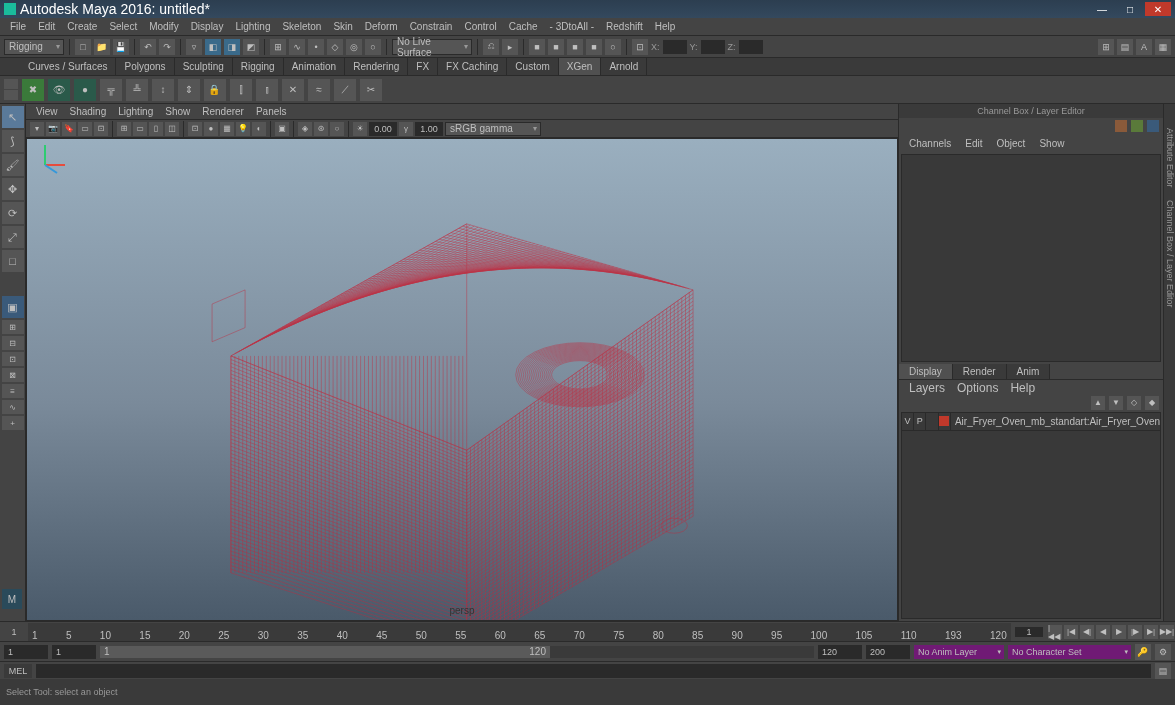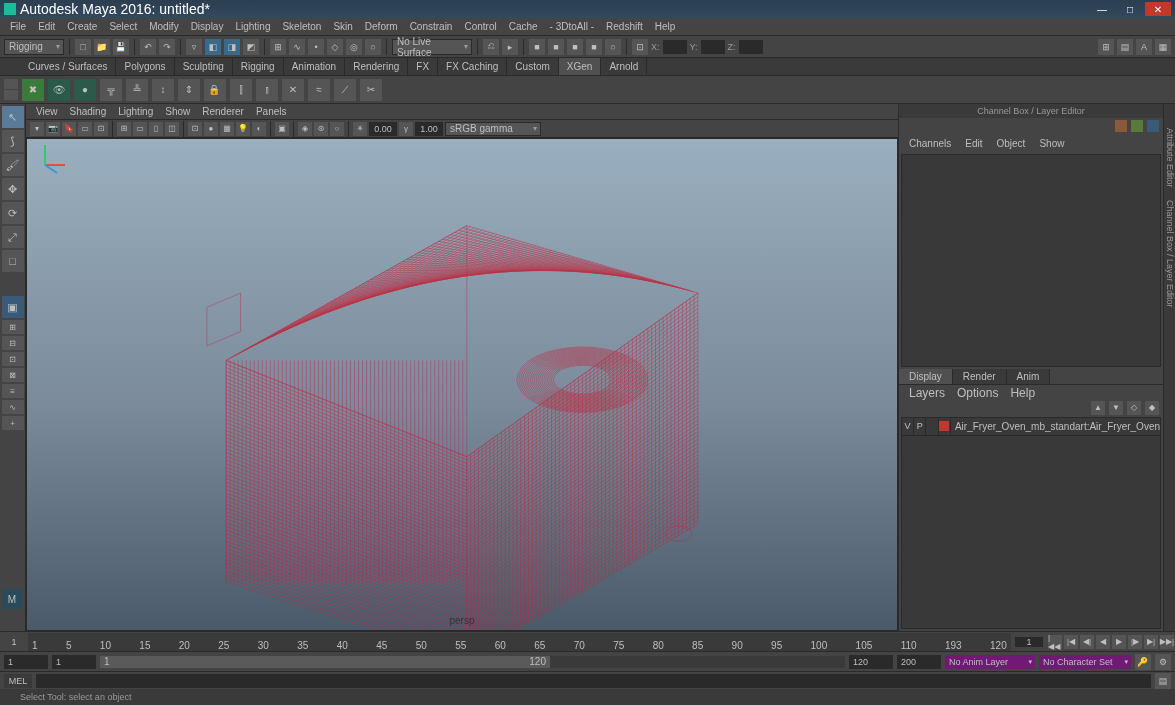--- a/index.html
+++ b/index.html
@@ -65,21 +65,21 @@
 .timeline .pb{width:14px;height:14px;background:#555;cursor:pointer;margin:0 1px;display:flex;align-items:center;justify-content:center;font-size:8px}
 .range{height:20px;background:#444;border-top:1px solid #2a2a2a;display:flex;align-items:center;gap:4px;padding:0 4px}
 .range .rnum{width:44px;height:14px;background:#2a2a2a;font-size:9px;padding:0 4px;display:flex;align-items:center}
 .range .slider{flex:1;height:12px;background:#3a3a3a;position:relative}
 .range .slider .handle{position:absolute;left:0;width:450px;height:12px;background:#5a5a5a;display:flex;justify-content:space-between;align-items:center;padding:0 4px;font-size:9px}
 .range .dd{height:14px;background:#701a75;padding:0 14px 0 4px;position:relative;font-size:9px;display:flex;align-items:center}
 .range .dd::after{content:"▾";position:absolute;right:3px;font-size:7px}
 .cmdline{height:18px;background:#444;border-top:1px solid #2a2a2a;display:flex;align-items:center}
 .cmdline .mel{width:28px;background:#3a3a3a;height:14px;text-align:center;line-height:14px;font-size:9px;margin:0 4px}
 .cmdline input{flex:1;height:14px;background:#2a2a2a;border:none;color:#bfbfbf;font-size:9px;padding:0 4px}
-.status{height:16px;background:#3a3a3a;font-size:9px;padding:0 20px;display:flex;align-items:center;color:#999}
+.status{height:26px;background:#3a3a3a;font-size:9px;padding:0 6px;display:flex;align-items:center;color:#999}
 .corner{width:20px;height:20px;background:#2a4a5a;display:flex;align-items:center;justify-content:center;cursor:pointer}
 </style>
 </head>
 <body>
 
 <div class="titlebar">
   <div class="logo"></div>
   <div class="title">Autodesk Maya 2016: untitled*</div>
   <div class="wbtn">—</div>
   <div class="wbtn">□</div>
@@ -688,21 +688,21 @@
   <div class="rnum">1</div>
   <div class="slider">
     <div class="handle">
       <span>1</span>
       <span>120</span>
     </div>
   </div>
   <div class="rnum">120</div>
   <div class="rnum">200</div>
   <div class="dd" style="width:90px">No Anim Layer</div>
-  <div class="dd" style="width:92px">No Character Set</div>
+  <div class="dd" style="width:123px">No Character Set</div>
   <div class="ic">🔑</div>
   <div class="ic">⚙</div>
 </div>
 
 <div class="cmdline">
   <div class="mel">MEL</div>
   <input style="">
   <div class="ic" style="margin:0 4px">▤</div>
 </div>
 

